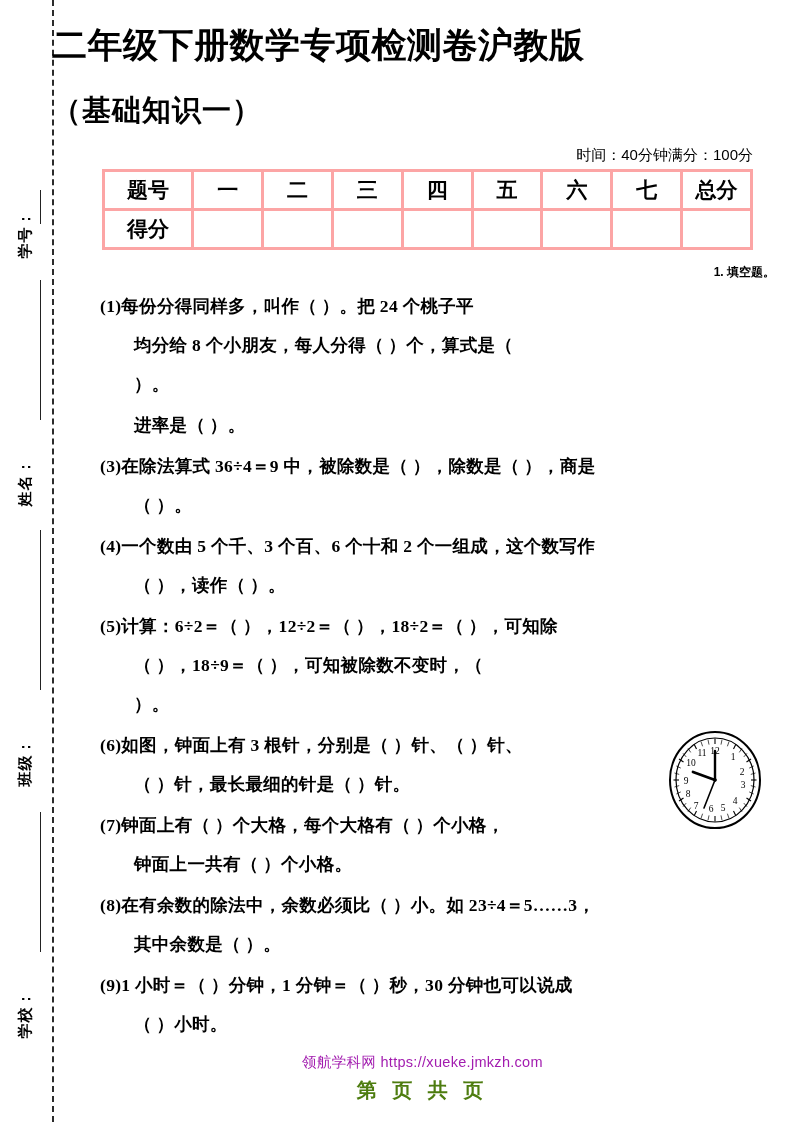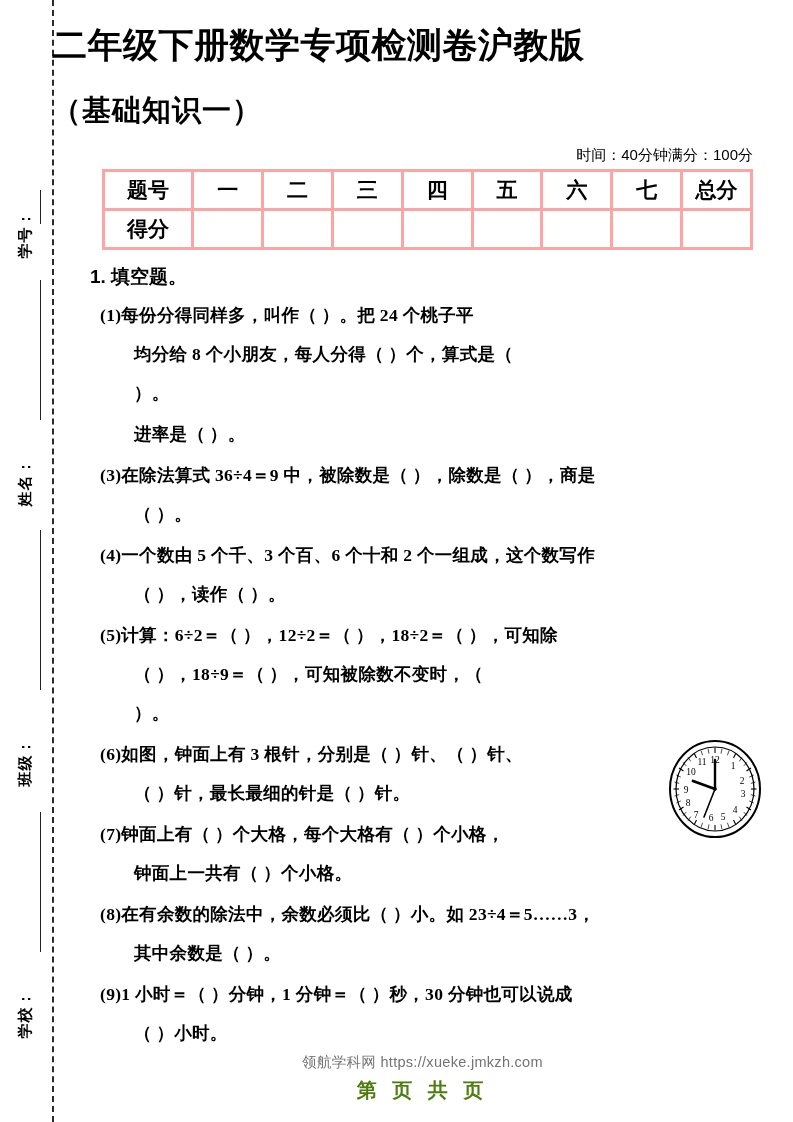--- a/index.html
+++ b/index.html
@@ -114,22 +114,23 @@
   table.score-table td.label-cell { width: 13%; }
 
   
   .body {
     margin: 14px 18px 0 18px;
     position: relative;
   }
   .sec-head {
     font-family: "Liberation Sans", "DejaVu Sans", sans-serif;
     font-weight: bold;
-    font-size: 19px;
+    font-size: 12px;
     margin: 6px 0 6px 20px;
+    text-align: right;
   }
   .q {
     margin: 0 0 2px 0;
     padding-left: 30px;
     position: relative;
   }
   .q-line {
     font-family: "Liberation Serif", "DejaVu Serif", serif;
     font-weight: bold;
     font-size: 17.5px;
@@ -159,21 +160,21 @@
   .footer {
     position: absolute;
     left: 0;
     right: 0;
     bottom: 18px;
     text-align: center;
   }
   .watermark {
     font-family: "Liberation Sans", "DejaVu Sans", sans-serif;
     font-size: 14.5px;
-    color: #737373;
+    color: #a21caf;
     letter-spacing: 0.3px;
   }
   .page-num {
     margin-top: 5px;
     font-family: "Liberation Sans", "DejaVu Sans", sans-serif;
     font-weight: bold;
     font-size: 20px;
     letter-spacing: 5px;
     color: #4d7c0f;
   }

